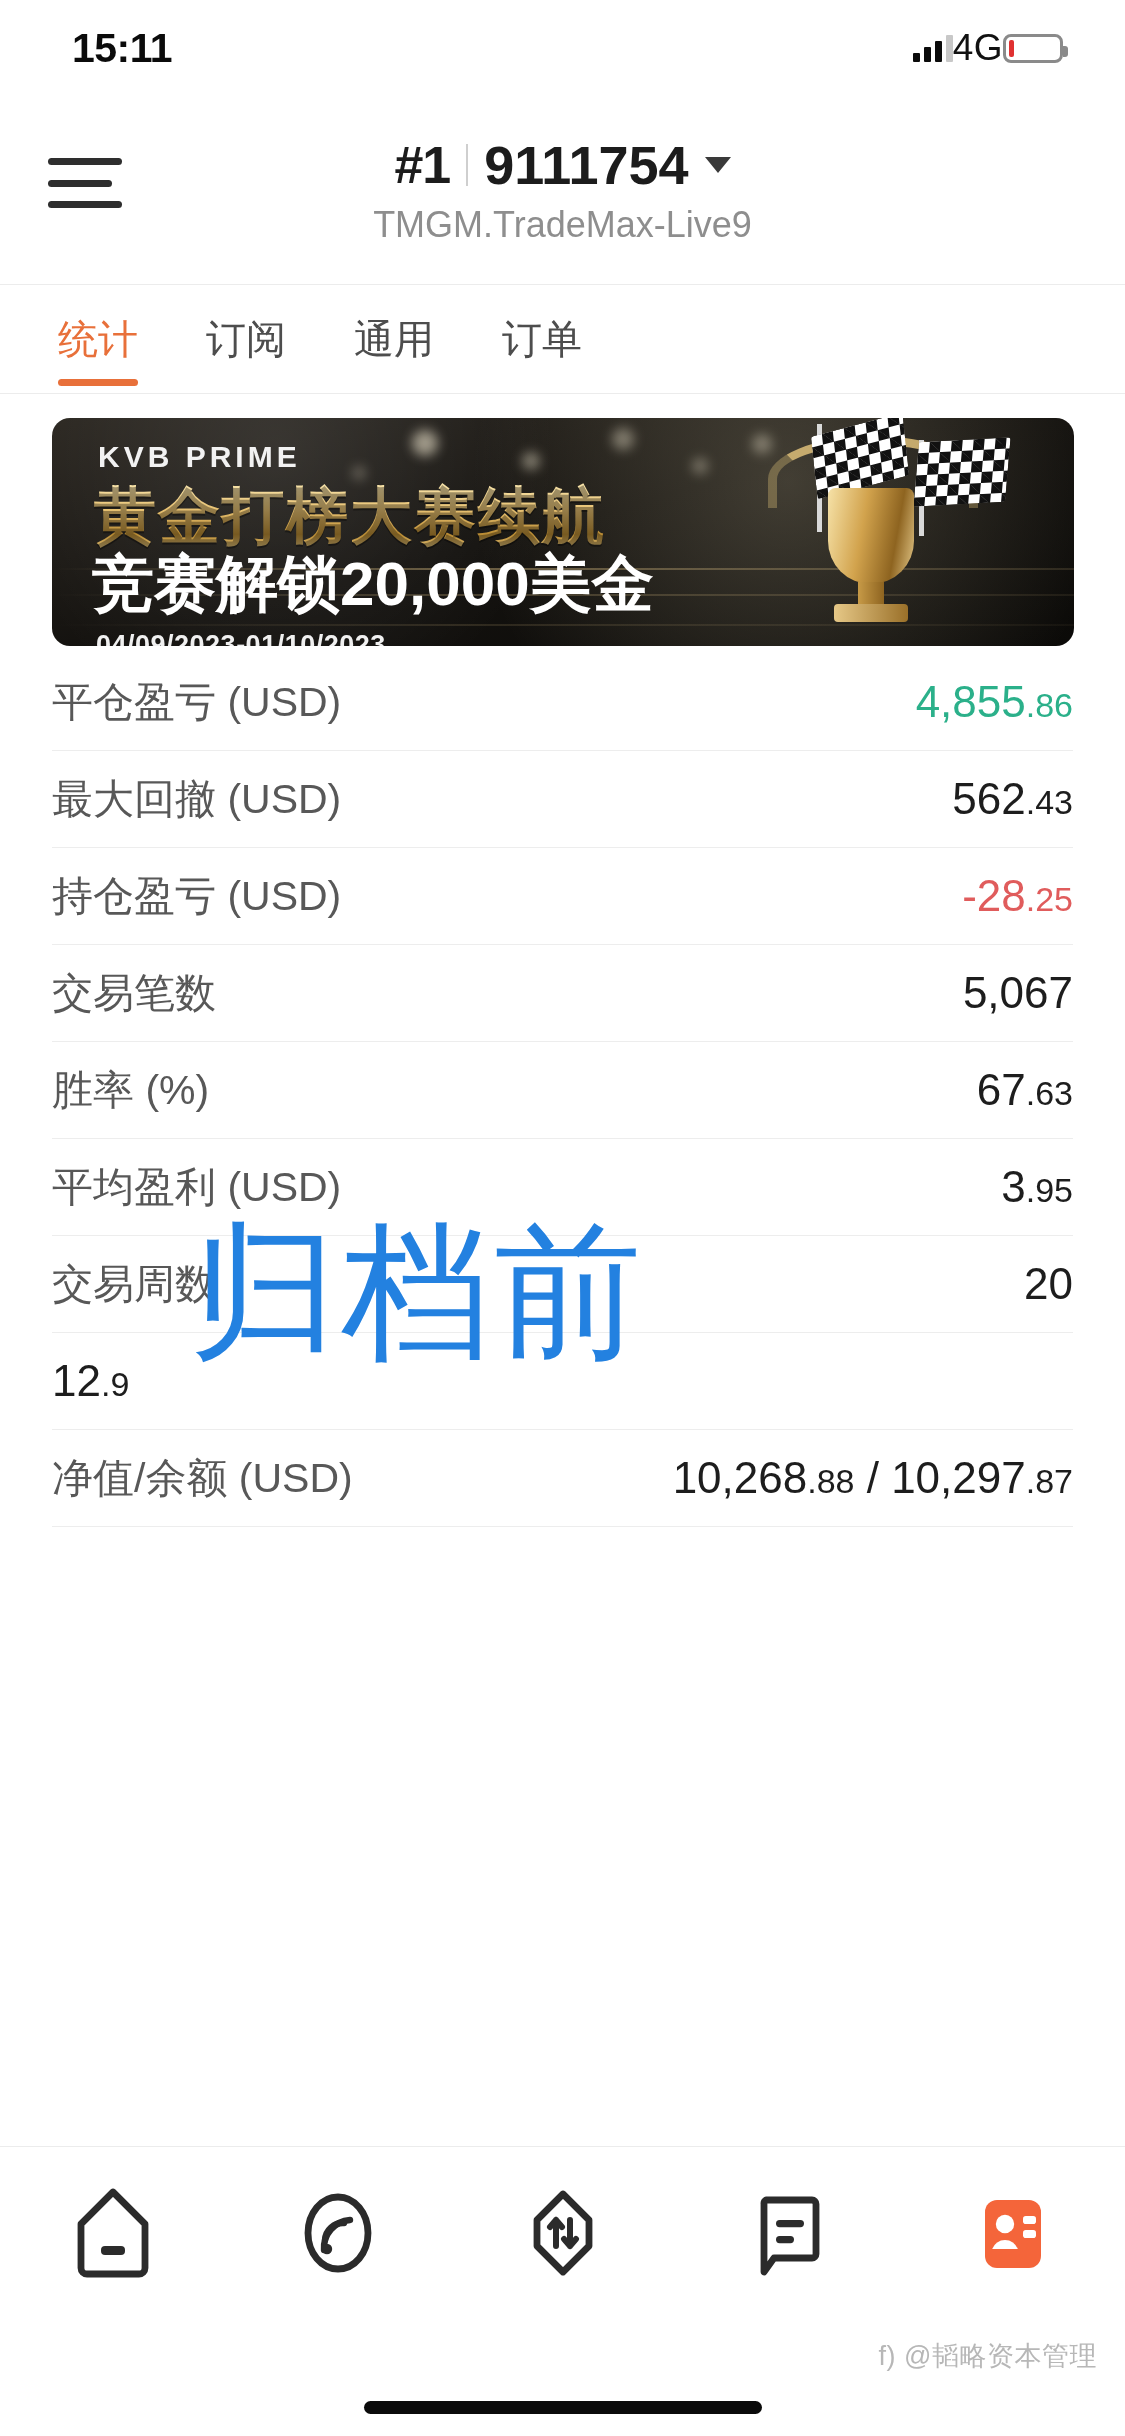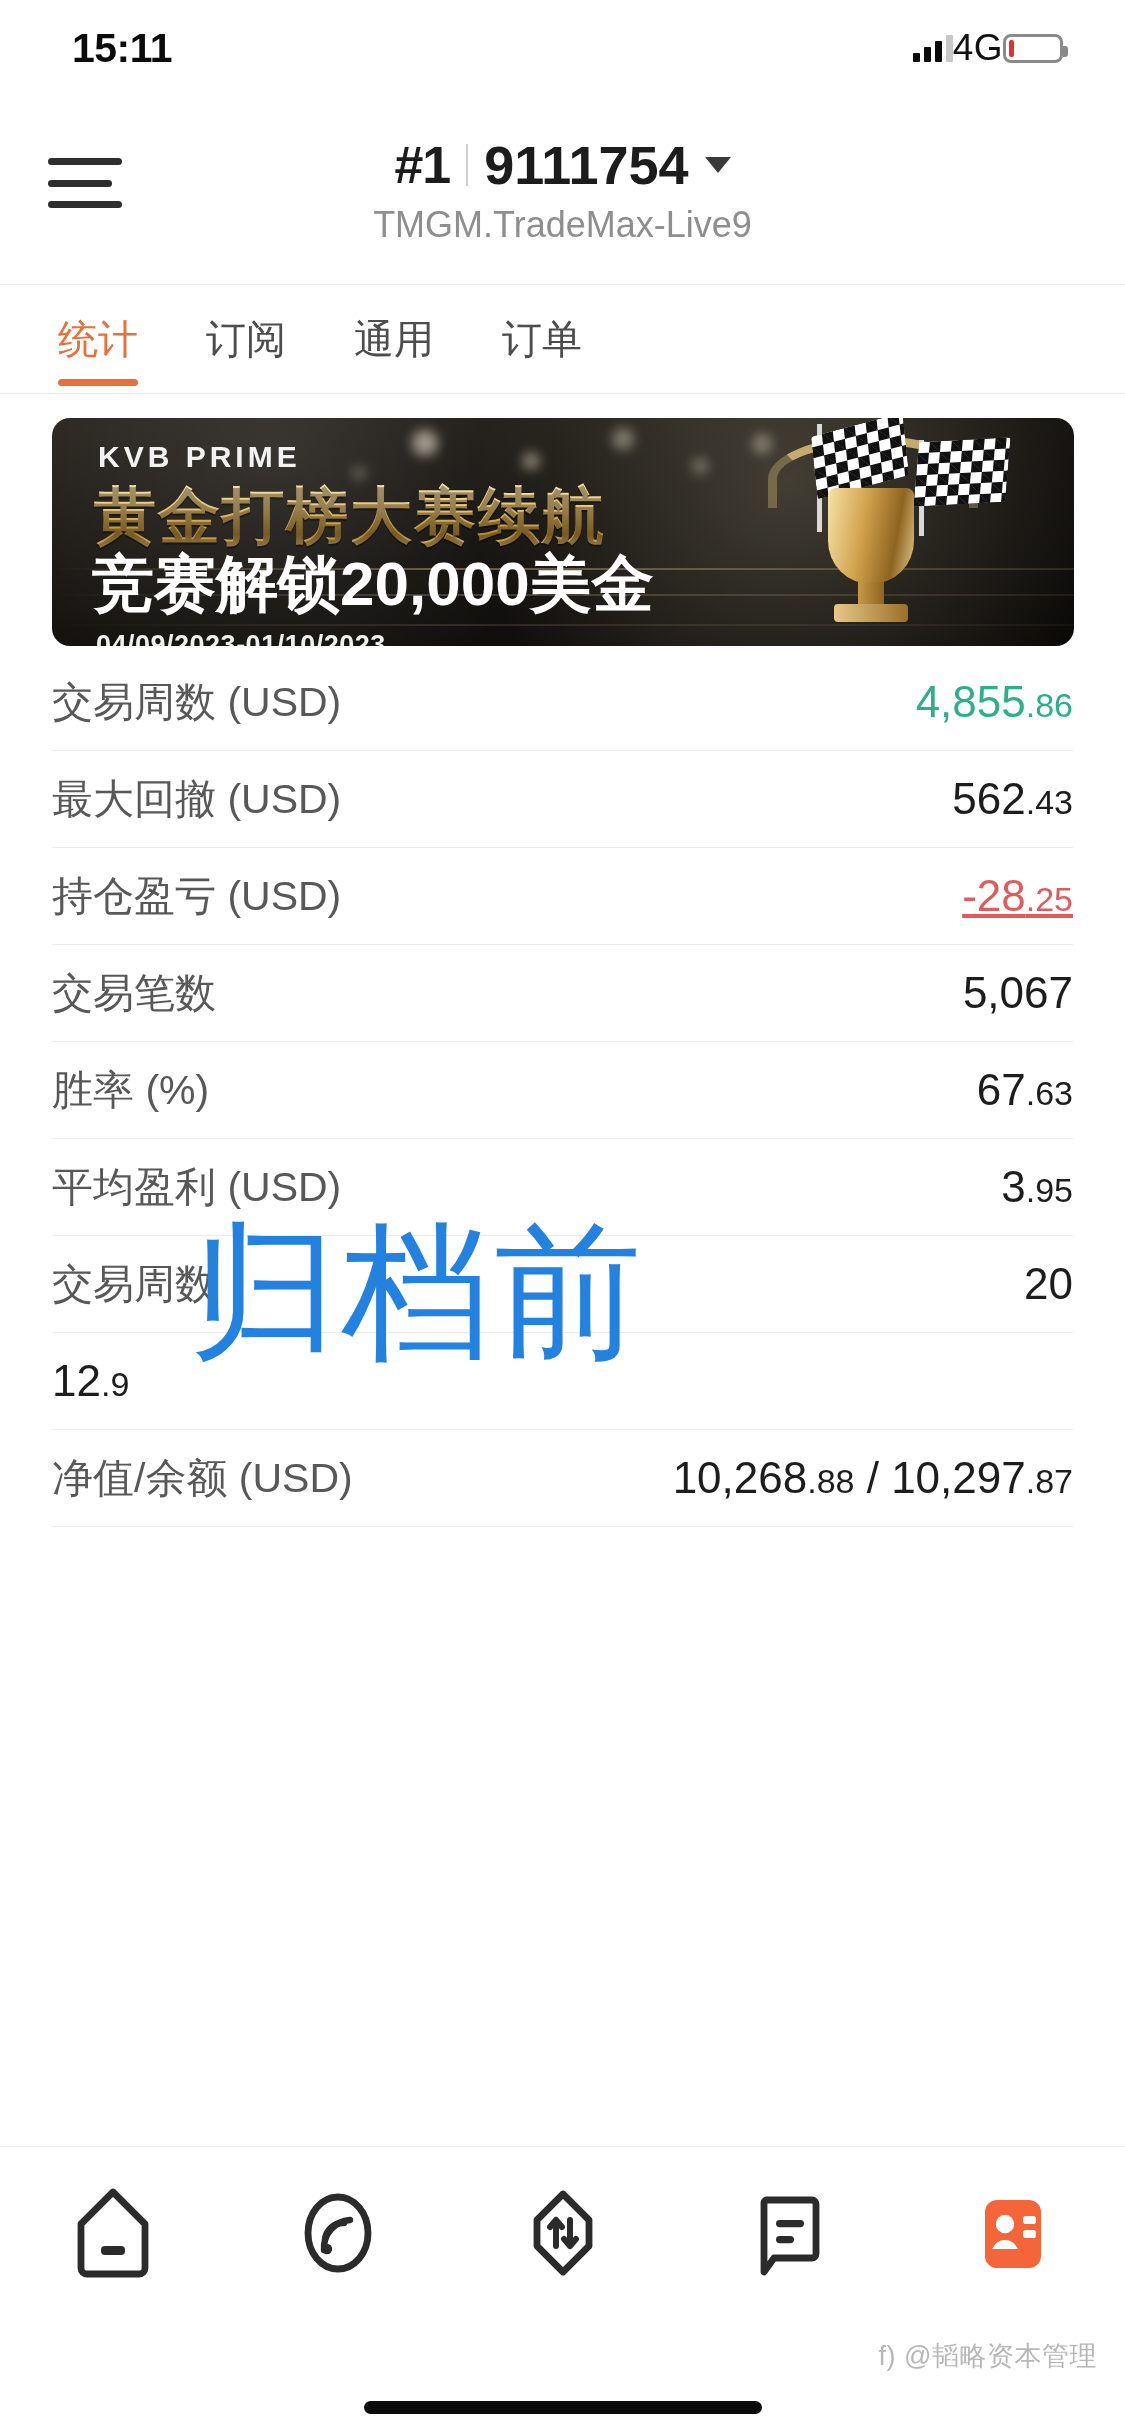--- a/index.html
+++ b/index.html
@@ -111,21 +111,21 @@
 
   
   .list{ position:absolute; left:0; top:654px; width:1125px; }
   .row{ position:relative; height:97px; margin:0 52px; display:flex; align-items:center;
      justify-content:space-between; border-bottom:1px solid #ededed; }
   .row:last-child{ border-bottom:1px solid #ededed; }
   .row .lbl{ font-size:41px; color:#585858; letter-spacing:0px; white-space:nowrap; }
   .row .val{ font-size:44px; color:#1d1d1d; white-space:nowrap; letter-spacing:0px; }
   .row .val .dec{ font-size:34px; }
   .row .val.pos{ color:#2bb08a; }
-  .row .val.neg{ color:#e05c5c;text-decoration:underline; }
+  .row .val.neg{ color:#e05c5c; }
 
   
   .annot{ position:absolute; left:190px; top:1218px; font-size:148px; font-weight:400;
      color:#2381e0; letter-spacing:4px; line-height:1; pointer-events:none;text-align:center; }
 
   
   .navbar{ position:absolute; left:0; bottom:118px; width:1125px; height:172px;
      border-top:1px solid #ececec; display:flex; align-items:center;
      justify-content:space-around; background:#fff; }
   .navitem{ width:150px; height:120px; display:flex; align-items:center;
@@ -207,21 +207,21 @@
 
     <div class="bn-brand">KVB PRIME</div>
     <div class="bn-l1">黄金打榜大赛续航</div>
     <div class="bn-l2">竞赛解锁20,000美金</div>
     <div class="bn-date">04/09/2023-01/10/2023</div>
   </div>
 
   <div class="list">
 
     <div class="row">
-      <span class="lbl">交易周数 (USD)</span>
+      <span class="lbl">平仓盈亏 (USD)</span>
       <span class="val pos"><span>4,855</span><span class="dec">.86</span></span>
     </div>
 
     <div class="row">
       <span class="lbl">最大回撤 (USD)</span>
       <span class="val"><span>562</span><span class="dec">.43</span></span>
     </div>
 
     <div class="row">
       <span class="lbl">持仓盈亏 (USD)</span>

